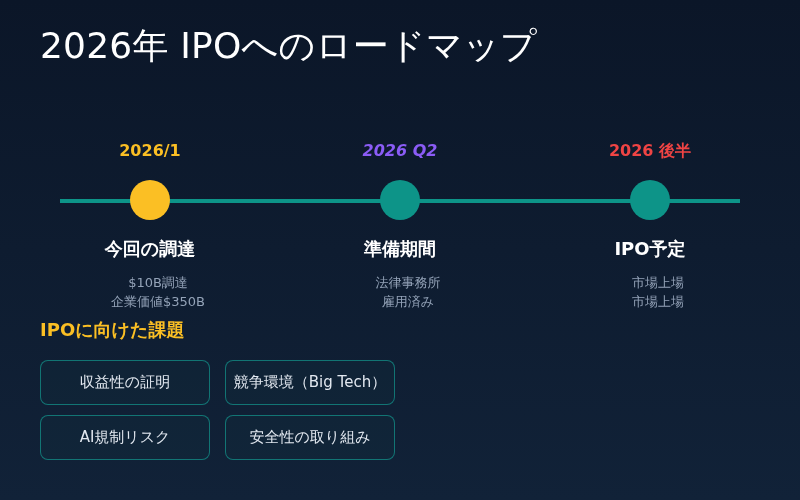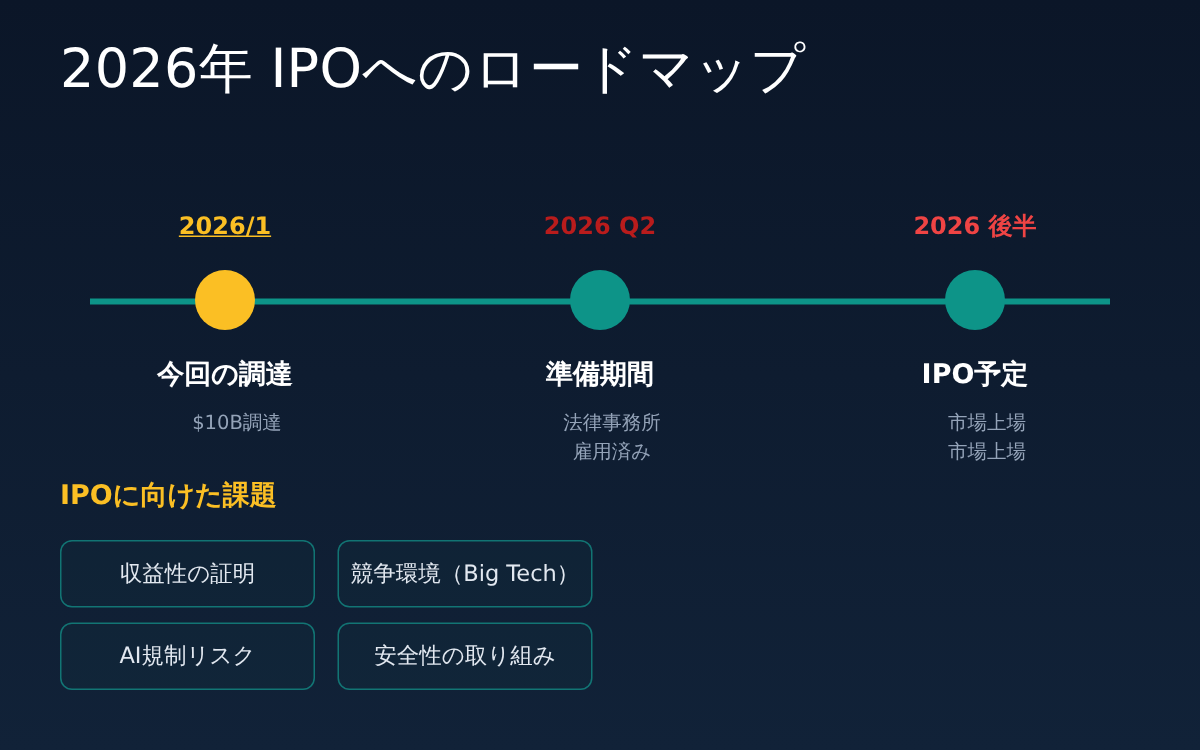--- a/index.html
+++ b/index.html
@@ -90,30 +90,31 @@
   </style>
 </head>
 <body>
 
 <div class="title">2026年 IPOへのロードマップ</div>
 
 <div>
   <div class="timeline-line"></div>
 
   <div class="milestone" style="left:150px;">
-    <div class="date" style="color:#fbbf24;text-decoration:underline;">2026/1</div>
+    <div class="date" style="color:#fbbf24;">2026/1</div>
     <div class="dot" style="background:#fbbf24;"></div>
     <div class="label">今回の調達</div>
     <div class="desc">
       <div>$10B調達</div>
+      <div>企業価値$350B</div>
     </div>
   </div>
 
   <div class="milestone" style="left:400px;">
-    <div class="date" style="color:#b91c1c;">2026 Q2</div>
+    <div class="date" style="color:#8b5cf6;font-style:italic;">2026 Q2</div>
     <div class="dot" style="background:#0d9488;"></div>
     <div class="label">準備期間</div>
     <div class="desc">
       <div>法律事務所</div>
       <div>雇用済み</div>
     </div>
   </div>
 
   <div class="milestone" style="left:650px;">
     <div class="date" style="color:#ef4444;">2026 後半</div>

